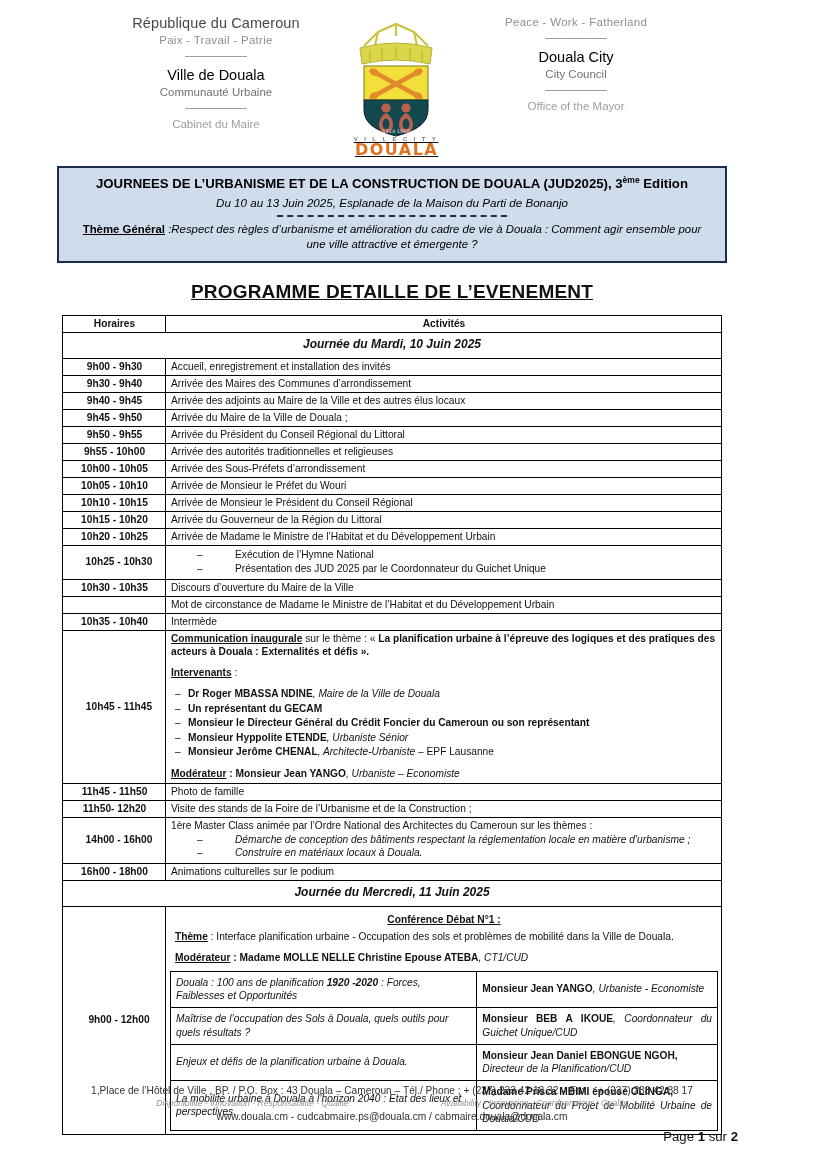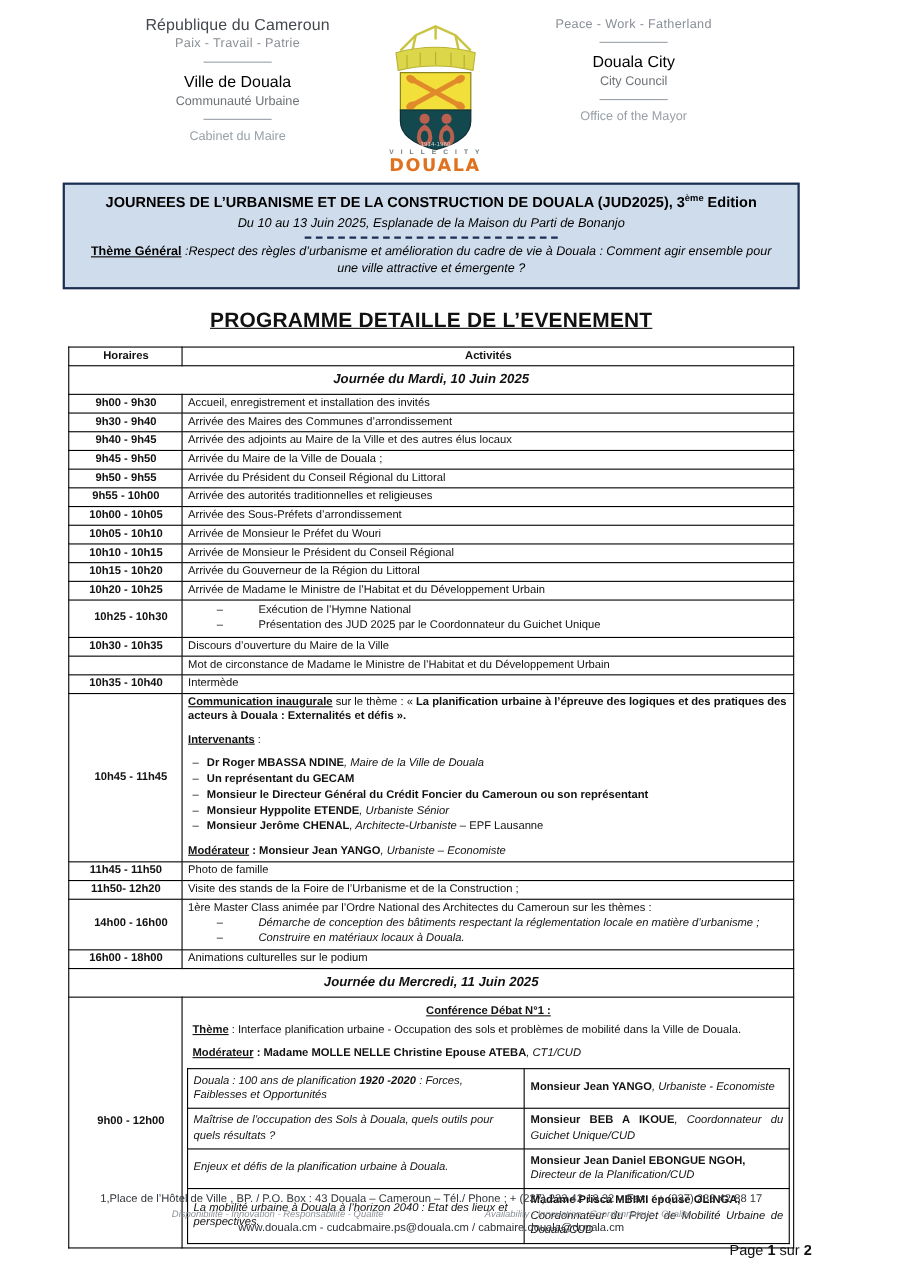--- a/index.html
+++ b/index.html
@@ -77,22 +77,23 @@
   .emblem {
     width: 118px;
     display: flex;
     flex-direction: column;
     align-items: center;
     padding-top: 6px;
   }
   .emblem svg { display: block; }
   .emblem-word {
     margin-top: -2px;
-    text-align: left;
+    text-align: right;
     line-height: 1;
+    text-decoration: underline;
   }
   .emblem-sub {
     font-size: 6px;
     letter-spacing: 2.4px;
     color: #6f7a7d;
     font-weight: bold;
   }
   .emblem-main {
     font-size: 16px;
     letter-spacing: 1.5px;

